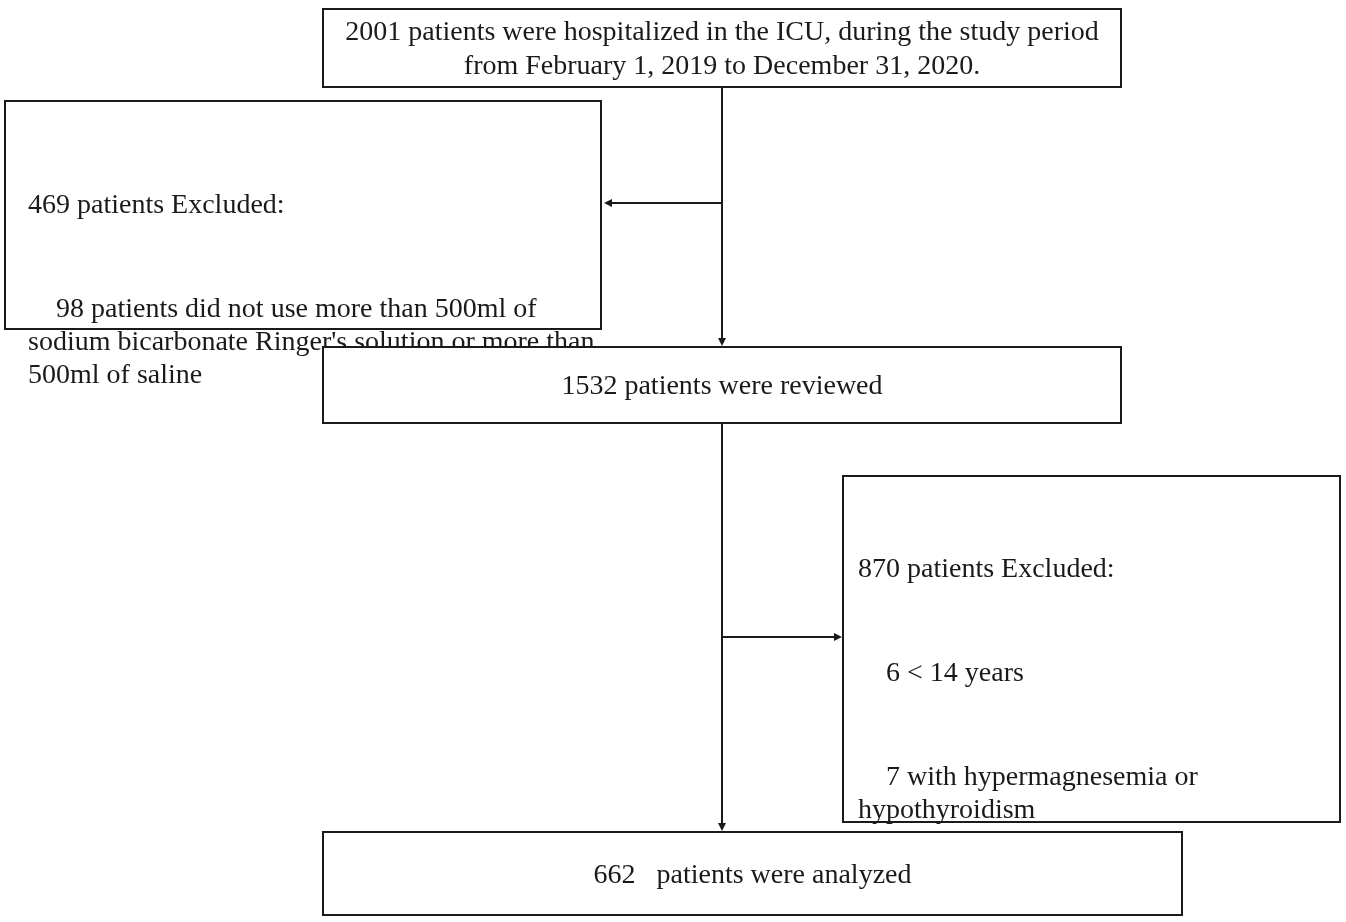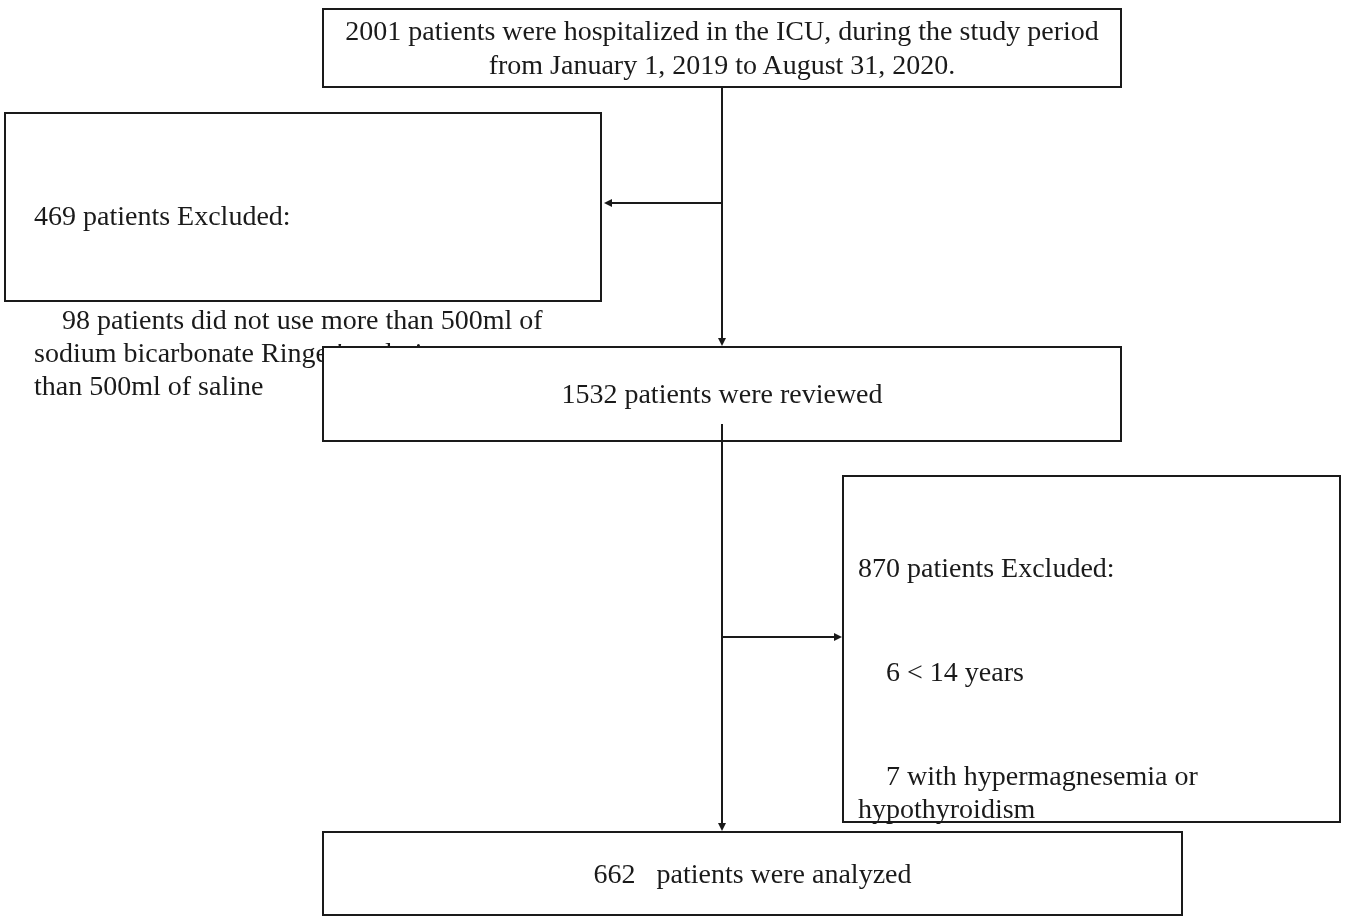--- a/index.html
+++ b/index.html
@@ -29,22 +29,22 @@
     white-space: pre-wrap;
   }
   .list-box {
     line-height: 33px;
     white-space: pre-wrap;
   }
   .list-box p { margin: 0 0 5px 0; }
   .list-box p.indent { text-indent: 28px; }
 
   #box-enrollment { left: 322px; top: 8px;   width: 800px; height: 80px; }
-  #box-excluded-initial { left: 4px; top: 112px; width: 598px; height: 190px; padding: 19px 0 0 28px; }
-  #box-reviewed   { left: 322px; top: 346px; width: 800px; height: 96px; }
+  #box-excluded-initial { left: 4px; top: 100px; width: 598px; height: 230px; padding: 19px 0 0 22px; }
+  #box-reviewed   { left: 322px; top: 346px; width: 800px; height: 78px; }
   #box-excluded-secondary { left: 842px; top: 455px; width: 499px; height: 348px; padding: 8px 2px 0 14px; margin-top: 20px; }
   #box-analyzed   { left: 322px; top: 831px; width: 861px; height: 85px; }
 
   .vline, .hline { position: absolute; background: #1a1a1a; }
   #conn-v1 { left: 721px; top: 88px;  width: 2px; height: 250px; }
   #conn-h1 { left: 611px; top: 202px; width: 112px; height: 2px; }
   #conn-v2 { left: 721px; top: 424px; width: 2px; height: 399px; }
   #conn-h2 { left: 722px; top: 636px; width: 113px; height: 2px; }
 
   .arrow { position: absolute; width: 0; height: 0; }
@@ -67,21 +67,21 @@
   #arrow-h1 { left: 604px; top: 199px; }
   #arrow-v2 { left: 718px; top: 823px; }
   #arrow-h2 { left: 834px; top: 633px; }
 </style>
 </head>
 <body>
 
 <div id="canvas">
 
   <div class="box center-box" id="box-enrollment">
-    <span>2001 patients were hospitalized in the ICU, during the study period from January 1, 2019 to August 31, 2020.</span>
+    <span>2001 patients were hospitalized in the ICU, during the study period from February 1, 2019 to December 31, 2020.</span>
   </div>
 
   <div class="box list-box" id="box-excluded-initial">
     <p>469 patients Excluded:</p>
     <p class="indent">98 patients did not use more than 500ml of sodium bicarbonate Ringer's solution or more than 500ml of saline</p>
   </div>
 
   <div class="box center-box" id="box-reviewed">
     <span>1532 patients were reviewed</span>
   </div>

